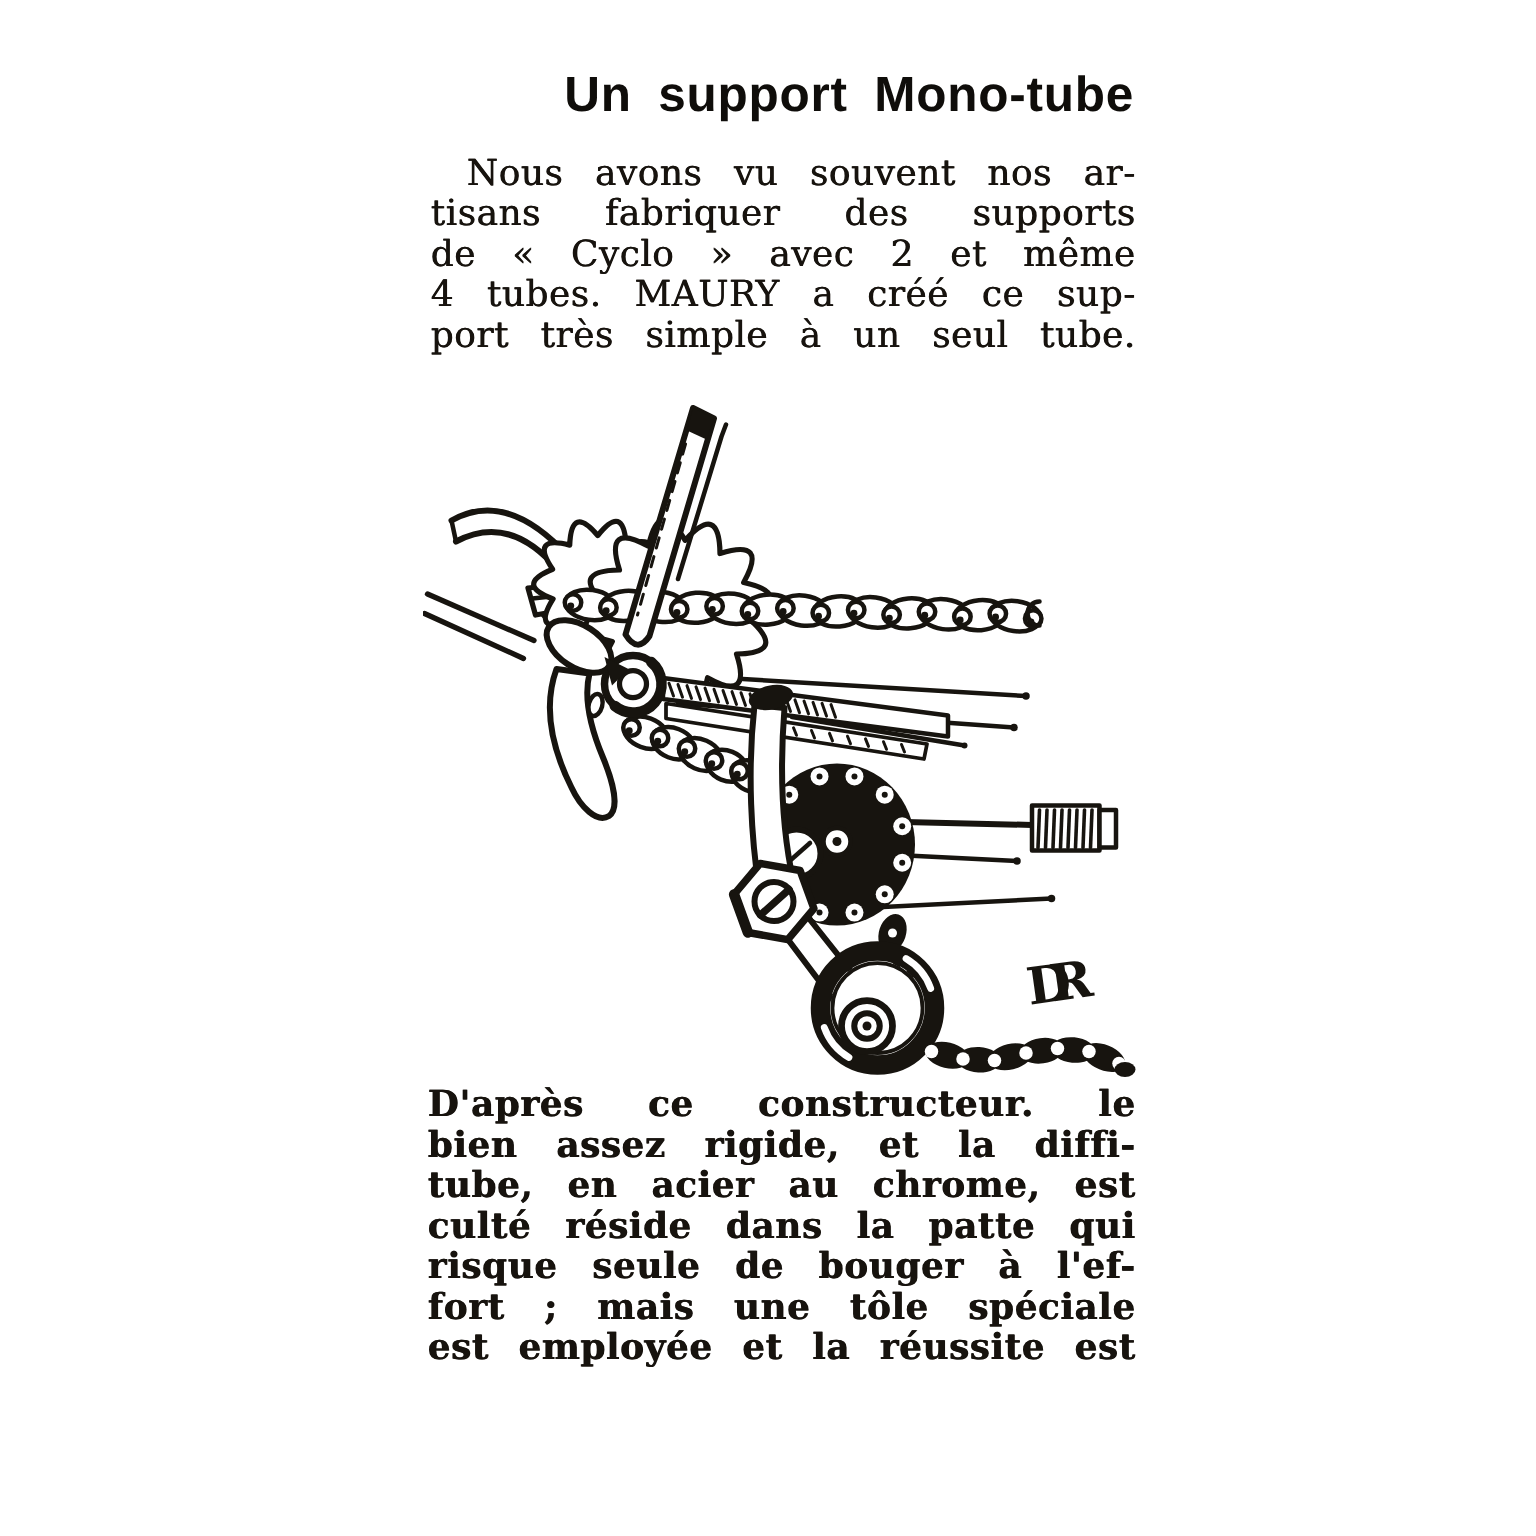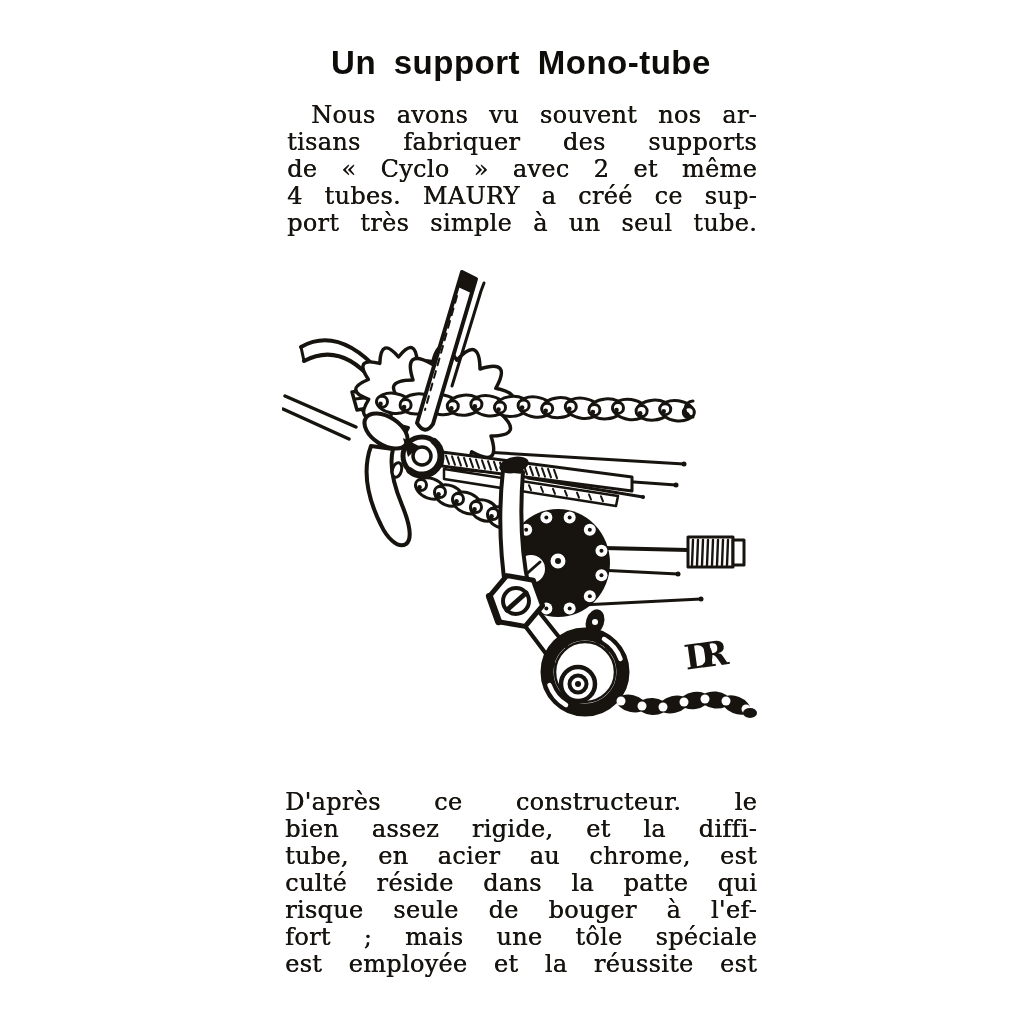--- a/index.html
+++ b/index.html
@@ -3,29 +3,29 @@
 <meta charset="utf-8">
 <style>
   html,body{margin:0;padding:0;}
   body{
     width:1024px;height:1024px;position:relative;overflow:hidden;
     background:#ffffff;
     font-family:"DejaVu Serif", serif;
   }
   .page-title{
     position:absolute;left:286px;top:44px;width:470px;margin:0;
-    text-align:center;
+    text-align:right;
     font-family:"Liberation Sans", sans-serif;
     font-weight:700;font-size:33px;line-height:38px;
     letter-spacing:0.5px;word-spacing:8px;
     color:#0f0d0a;
   }
   .para{position:absolute;color:#17130e;}
   .p1{left:287px;top:102px;width:470px;}
-  .p2{left:285px;top:789px;width:472px;}
+  .p2{left:285px;top:722px;width:472px;font-weight:bold;}
   .tline{
     font-size:24px;line-height:27px;
     text-align:justify;text-align-last:justify;
     text-shadow:0.4px 0.2px 0 currentColor;
     letter-spacing:0.3px;
   }
   .indent{text-indent:24px;}
   .short{text-align-last:left;word-spacing:13px;}
   figure.illus{position:absolute;left:282px;top:258px;width:476px;height:480px;margin:0;}
   svg{display:block;}

